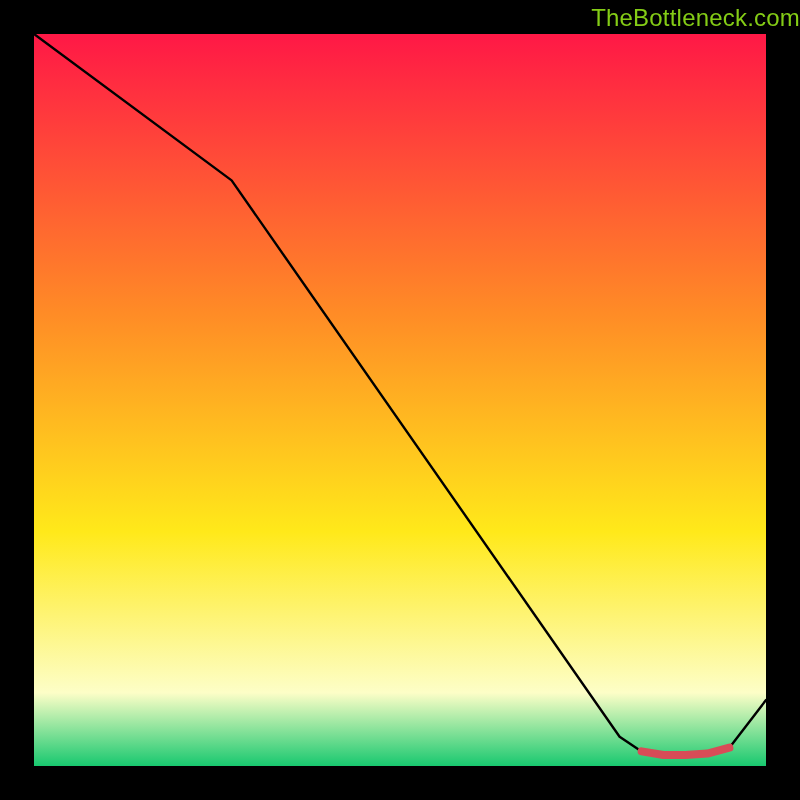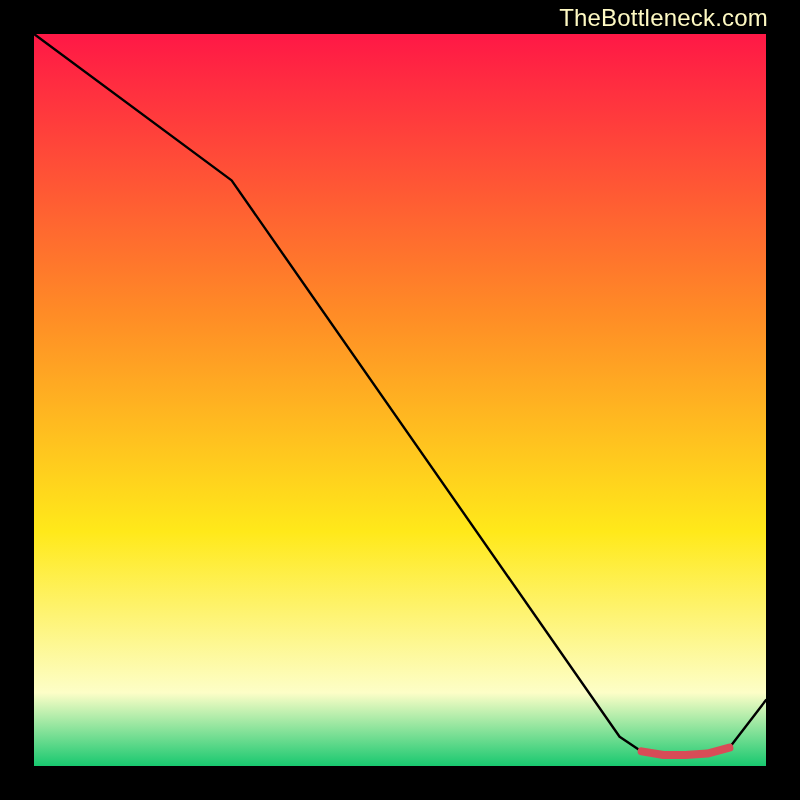--- a/index.html
+++ b/index.html
@@ -13,22 +13,22 @@
   }
   .stage {
     position: relative;
     width: 800px;
     height: 800px;
     background: #000;
   }
   .watermark {
     position: absolute;
     top: 4px;
-    right: 32px;
-    color: #fef9c3;
+    right: 0;
+    color: #84cc16;
     font-size: 24px;
     font-weight: 500;
     letter-spacing: 0.2px;
     z-index: 20;
   }
   .plot {
     position: absolute;
     left: 34px;
     top: 34px;
     width: 732px;

